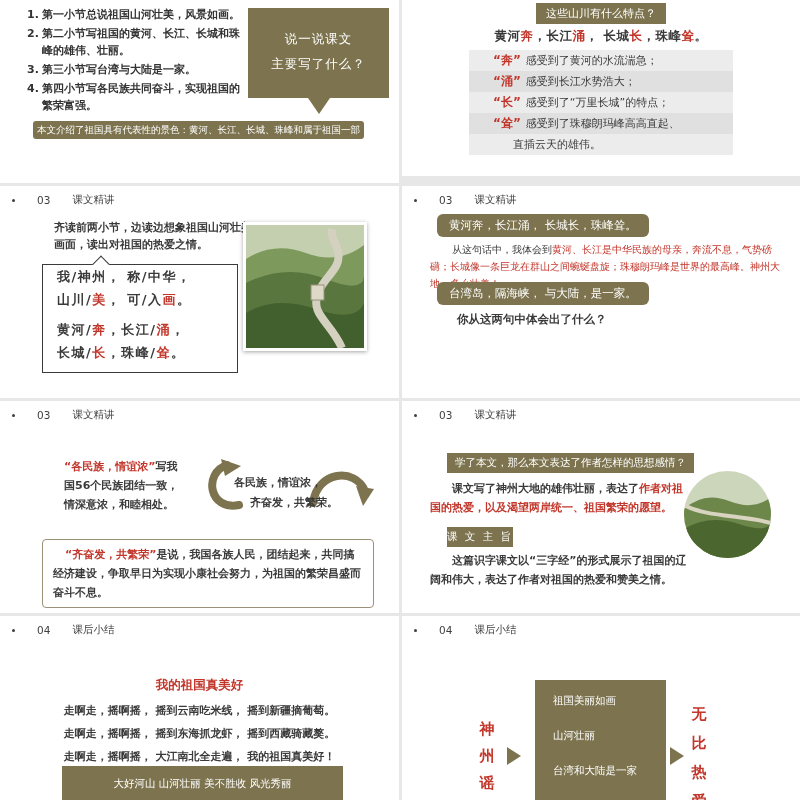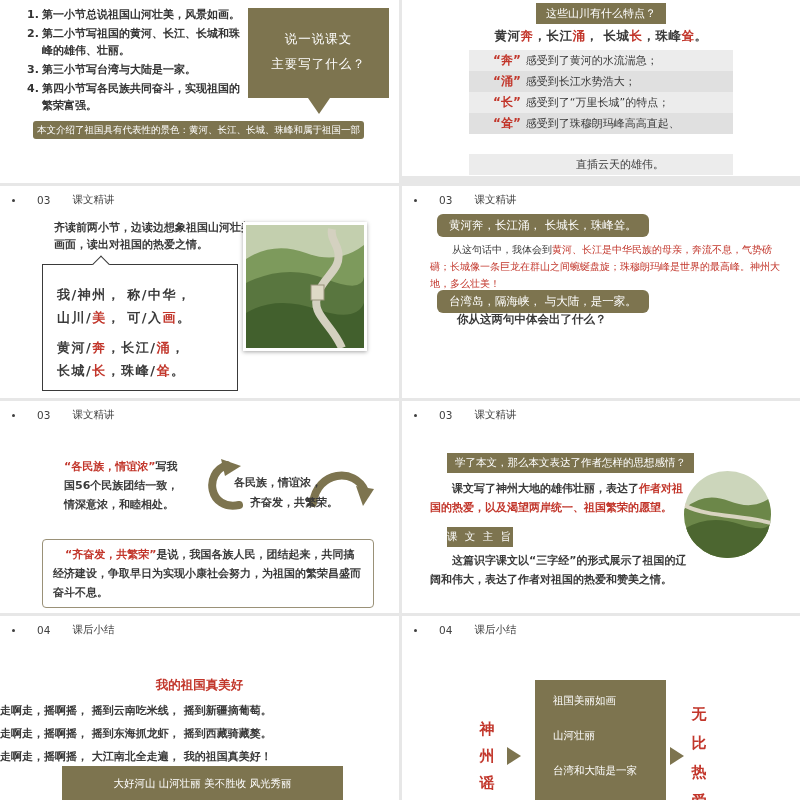--- a/index.html
+++ b/index.html
@@ -17,25 +17,25 @@
   .s1-list .num{width:15px;flex:none;}
   .bubble{position:absolute;left:248px;top:8px;width:141px;height:90px;background:var(--olive);color:#fff;text-align:center;font-size:12.5px;line-height:25px;padding-top:18px;letter-spacing:1px;}
   .bubble-tail{position:absolute;left:308px;top:98px;width:0;height:0;border-left:11px solid transparent;border-right:11px solid transparent;border-top:16px solid var(--olive);}
   .s1-banner{position:absolute;left:33px;top:121px;width:331px;height:18px;background:var(--olive);color:#fff;font-size:9.5px;line-height:18px;text-align:center;border-radius:3px;}
   
   .s2-title{position:absolute;left:50%;transform:translateX(-50%);top:3px;background:var(--olive);color:#fff;font-size:11px;padding:3px 10px;}
   .s2-sentence{position:absolute;left:0;top:28px;width:100%;text-align:center;font-size:12.5px;font-weight:bold;letter-spacing:.5px;}
   .s2-panel{position:absolute;left:67px;top:50px;width:264px;}
   .s2-row{display:flex;align-items:center;height:21px;padding-left:24px;font-size:11px;}
   .s2-row .q{color:var(--red);font-weight:bold;font-size:12px;margin-right:5px;min-width:26px;}
-  .s2-row.cont{padding-left:107px;margin-top:20px;}
+  .s2-row.cont{padding-left:44px;}
   .sa{background:#ececec;} .sb{background:#e0e0e0;}
   
   .s3-prompt{position:absolute;left:38px;top:33px;width:212px;font-size:11px;line-height:17px;font-weight:600;margin-left:16px;}
-  .callout{position:absolute;left:42px;top:78px;width:196px;border:1.5px solid #3a3a3a;background:#fff;padding:18px 12px 8px 14px;}
+  .callout{position:absolute;left:42px;top:78px;width:196px;border:1.5px solid #3a3a3a;background:#fff;padding:0 12px 8px 14px;}
   .callout .notch{position:absolute;top:-7.5px;left:52px;width:12px;height:12px;background:#fff;border-left:1.5px solid #3a3a3a;border-top:1.5px solid #3a3a3a;transform:rotate(45deg);}
   .verse-line{font-size:13px;font-weight:600;letter-spacing:1.5px;line-height:23px;white-space:nowrap;}
   .verse-gap{height:7px;}
   .photo-frame{position:absolute;left:243px;top:36px;width:124px;height:129px;background:#fff;padding:3px;box-shadow:0 1px 4px rgba(0,0,0,.35);}
   .photo-frame svg{display:block;width:100%;height:100%;}
   
   .s4-banner{position:absolute;left:35px;background:var(--olive);color:#fff;font-size:11.5px;padding:4px 12px;border-radius:6px;white-space:nowrap;}
   .s4-para{position:absolute;left:28px;width:356px;font-size:10px;line-height:17px;text-indent:22px;}
   .s4-q{position:absolute;left:55px;top:126px;font-size:11.5px;font-weight:bold;}
   
@@ -46,21 +46,21 @@
   .s5-box{position:absolute;left:42px;top:138px;width:332px;border:1px solid #9a9178;border-radius:4px;padding:5px 10px;font-size:11px;line-height:19px;font-weight:600;text-indent:12px;}
   
   .s6-banner{position:absolute;left:45px;top:52px;background:var(--olive);color:#fff;font-size:10.5px;padding:3px 8px;white-space:nowrap;}
   .s6-para1{position:absolute;left:28px;top:78px;width:262px;font-size:11px;line-height:19px;text-indent:22px;font-weight:600;}
   .s6-label{position:absolute;left:45px;top:126px;background:var(--olive);color:#fff;font-size:10.5px;padding:3px 0;letter-spacing:2px;}
   .s6-para2{position:absolute;left:28px;top:150px;width:262px;font-size:11px;line-height:19px;text-indent:22px;font-weight:600;}
   .circle-photo{position:absolute;left:282px;top:70px;width:87px;height:87px;border-radius:50%;overflow:hidden;}
   .circle-photo svg{display:block;width:100%;height:100%;}
   
   .s7-title{position:absolute;left:0;top:61px;width:100%;text-align:center;font-size:12.5px;font-weight:bold;color:var(--red);}
-  .s7-lines{position:absolute;left:0;top:83px;width:100%;font-size:11px;line-height:23px;font-weight:600;}
+  .s7-lines{position:absolute;left:0;top:83px;width:100%;text-align:center;font-size:11px;line-height:23px;font-weight:600;}
   .s7-box{position:absolute;left:62px;top:150px;width:281px;height:60px;background:var(--olive);color:#fff;font-size:10.5px;line-height:22px;text-align:center;padding-top:6px;}
   
   .vtext{position:absolute;width:18px;text-align:center;font-size:15px;font-weight:bold;color:var(--red);word-break:break-all;}
   .vt-left{left:76px;top:100px;line-height:27px;}
   .vt-right{left:288px;top:84px;line-height:29px;}
   .s8-box{position:absolute;left:133px;top:64px;width:131px;height:140px;background:var(--olive);color:#fff;font-size:10.5px;}
   .s8-box .bl{position:absolute;left:18px;white-space:nowrap;}
   .tri{position:absolute;width:0;height:0;border-top:9px solid transparent;border-bottom:9px solid transparent;border-left:14px solid var(--olive);}
 </style>
 </head>
@@ -149,21 +149,21 @@
   </div>
 
   <div class="cell" style="left:402px;top:186px;width:398px;height:212px;">
     <div class="hdr">
         <span class="bdot"></span>
         <span>03</span>
         <span>课文精讲</span>
       </div>
     <div class="s4-banner" style="top:28px;">黄河奔，长江涌， 长城长，珠峰耸。</div>
     <div class="s4-para" style="top:55px;"><span>从这句话中，我体会到</span><span class="c-r">黄河、长江是中华民族的母亲，奔流不息，气势磅礴；长城像一条巨龙在群山之间蜿蜒盘旋；珠穆朗玛峰是世界的最高峰。神州大地，多么壮美！</span></div>
-    <div class="s4-banner" style="top:96px;margin-top:8px;">台湾岛，隔海峡， 与大陆，是一家。</div>
+    <div class="s4-banner" style="top:96px;">台湾岛，隔海峡， 与大陆，是一家。</div>
     <div class="s4-q">你从这两句中体会出了什么？</div>
   </div>
 
   <div class="cell" style="left:0;top:401px;width:399px;height:212px;">
     <div class="hdr">
         <span class="bdot"></span>
         <span>03</span>
         <span>课文精讲</span>
       </div>
     <div class="s5-left"><span class="c-r">“各民族，情谊浓”</span><span>写我国56个民族团结一致，情深意浓，和睦相处。</span></div>

